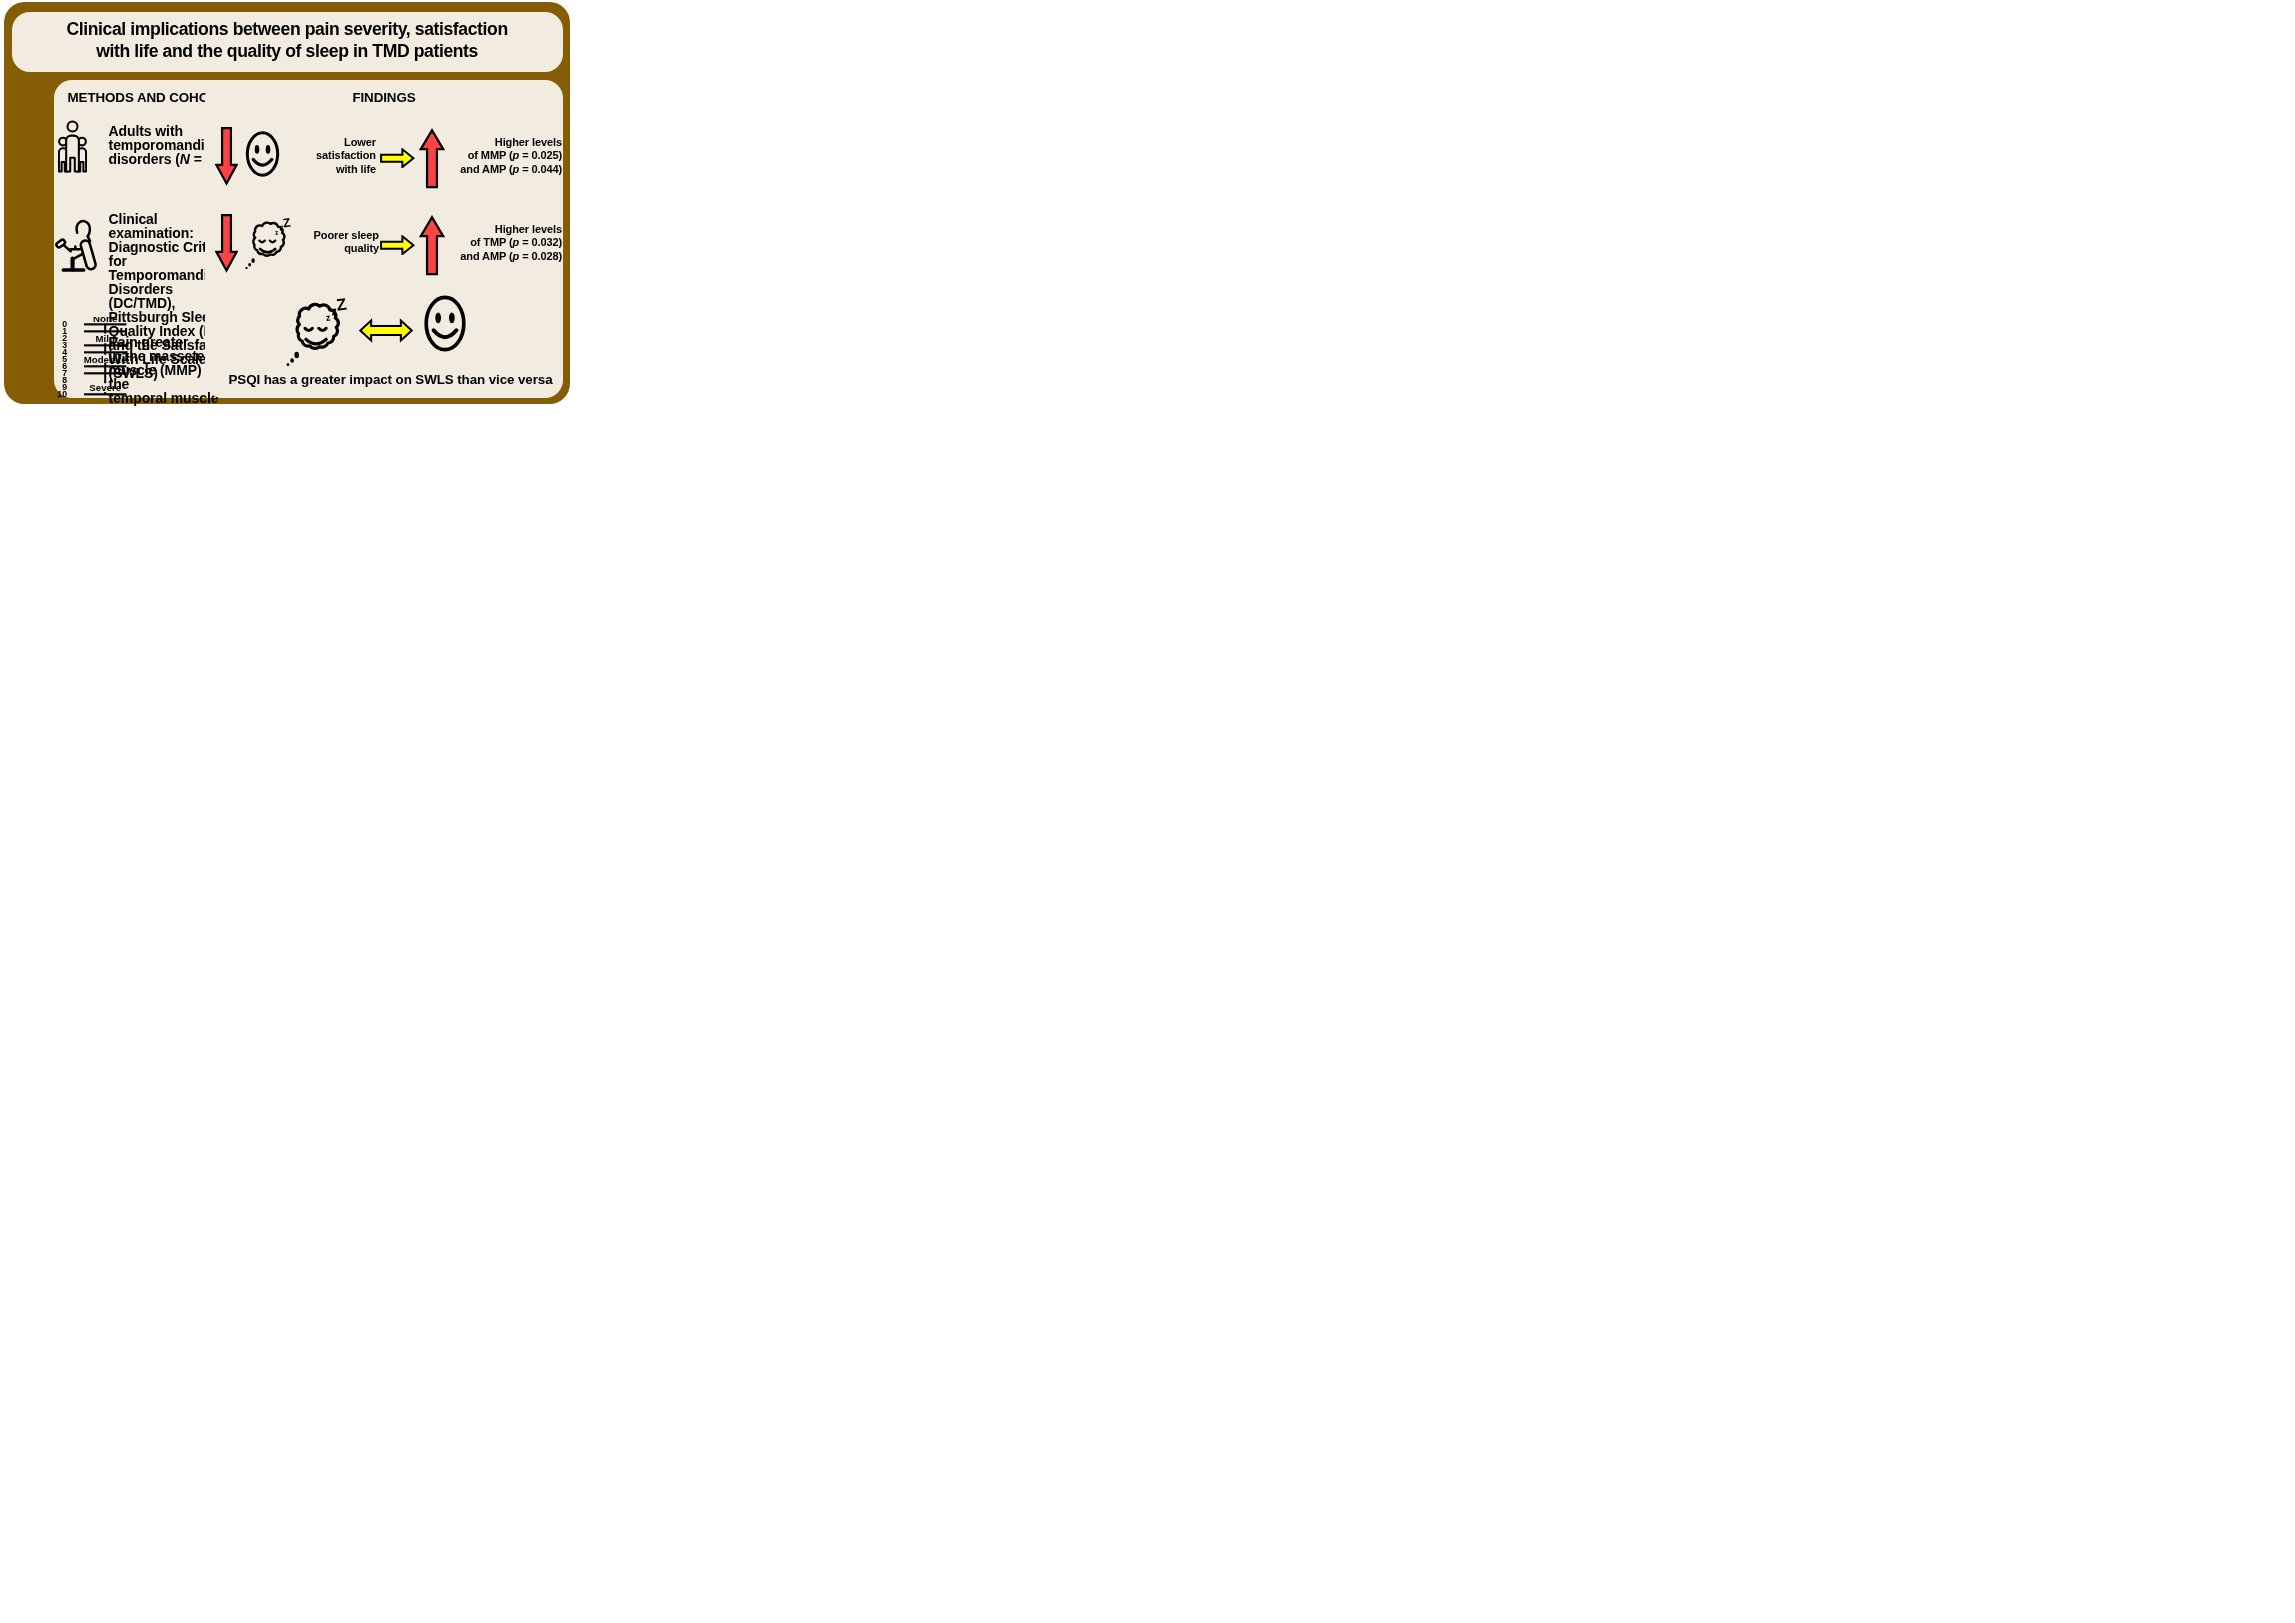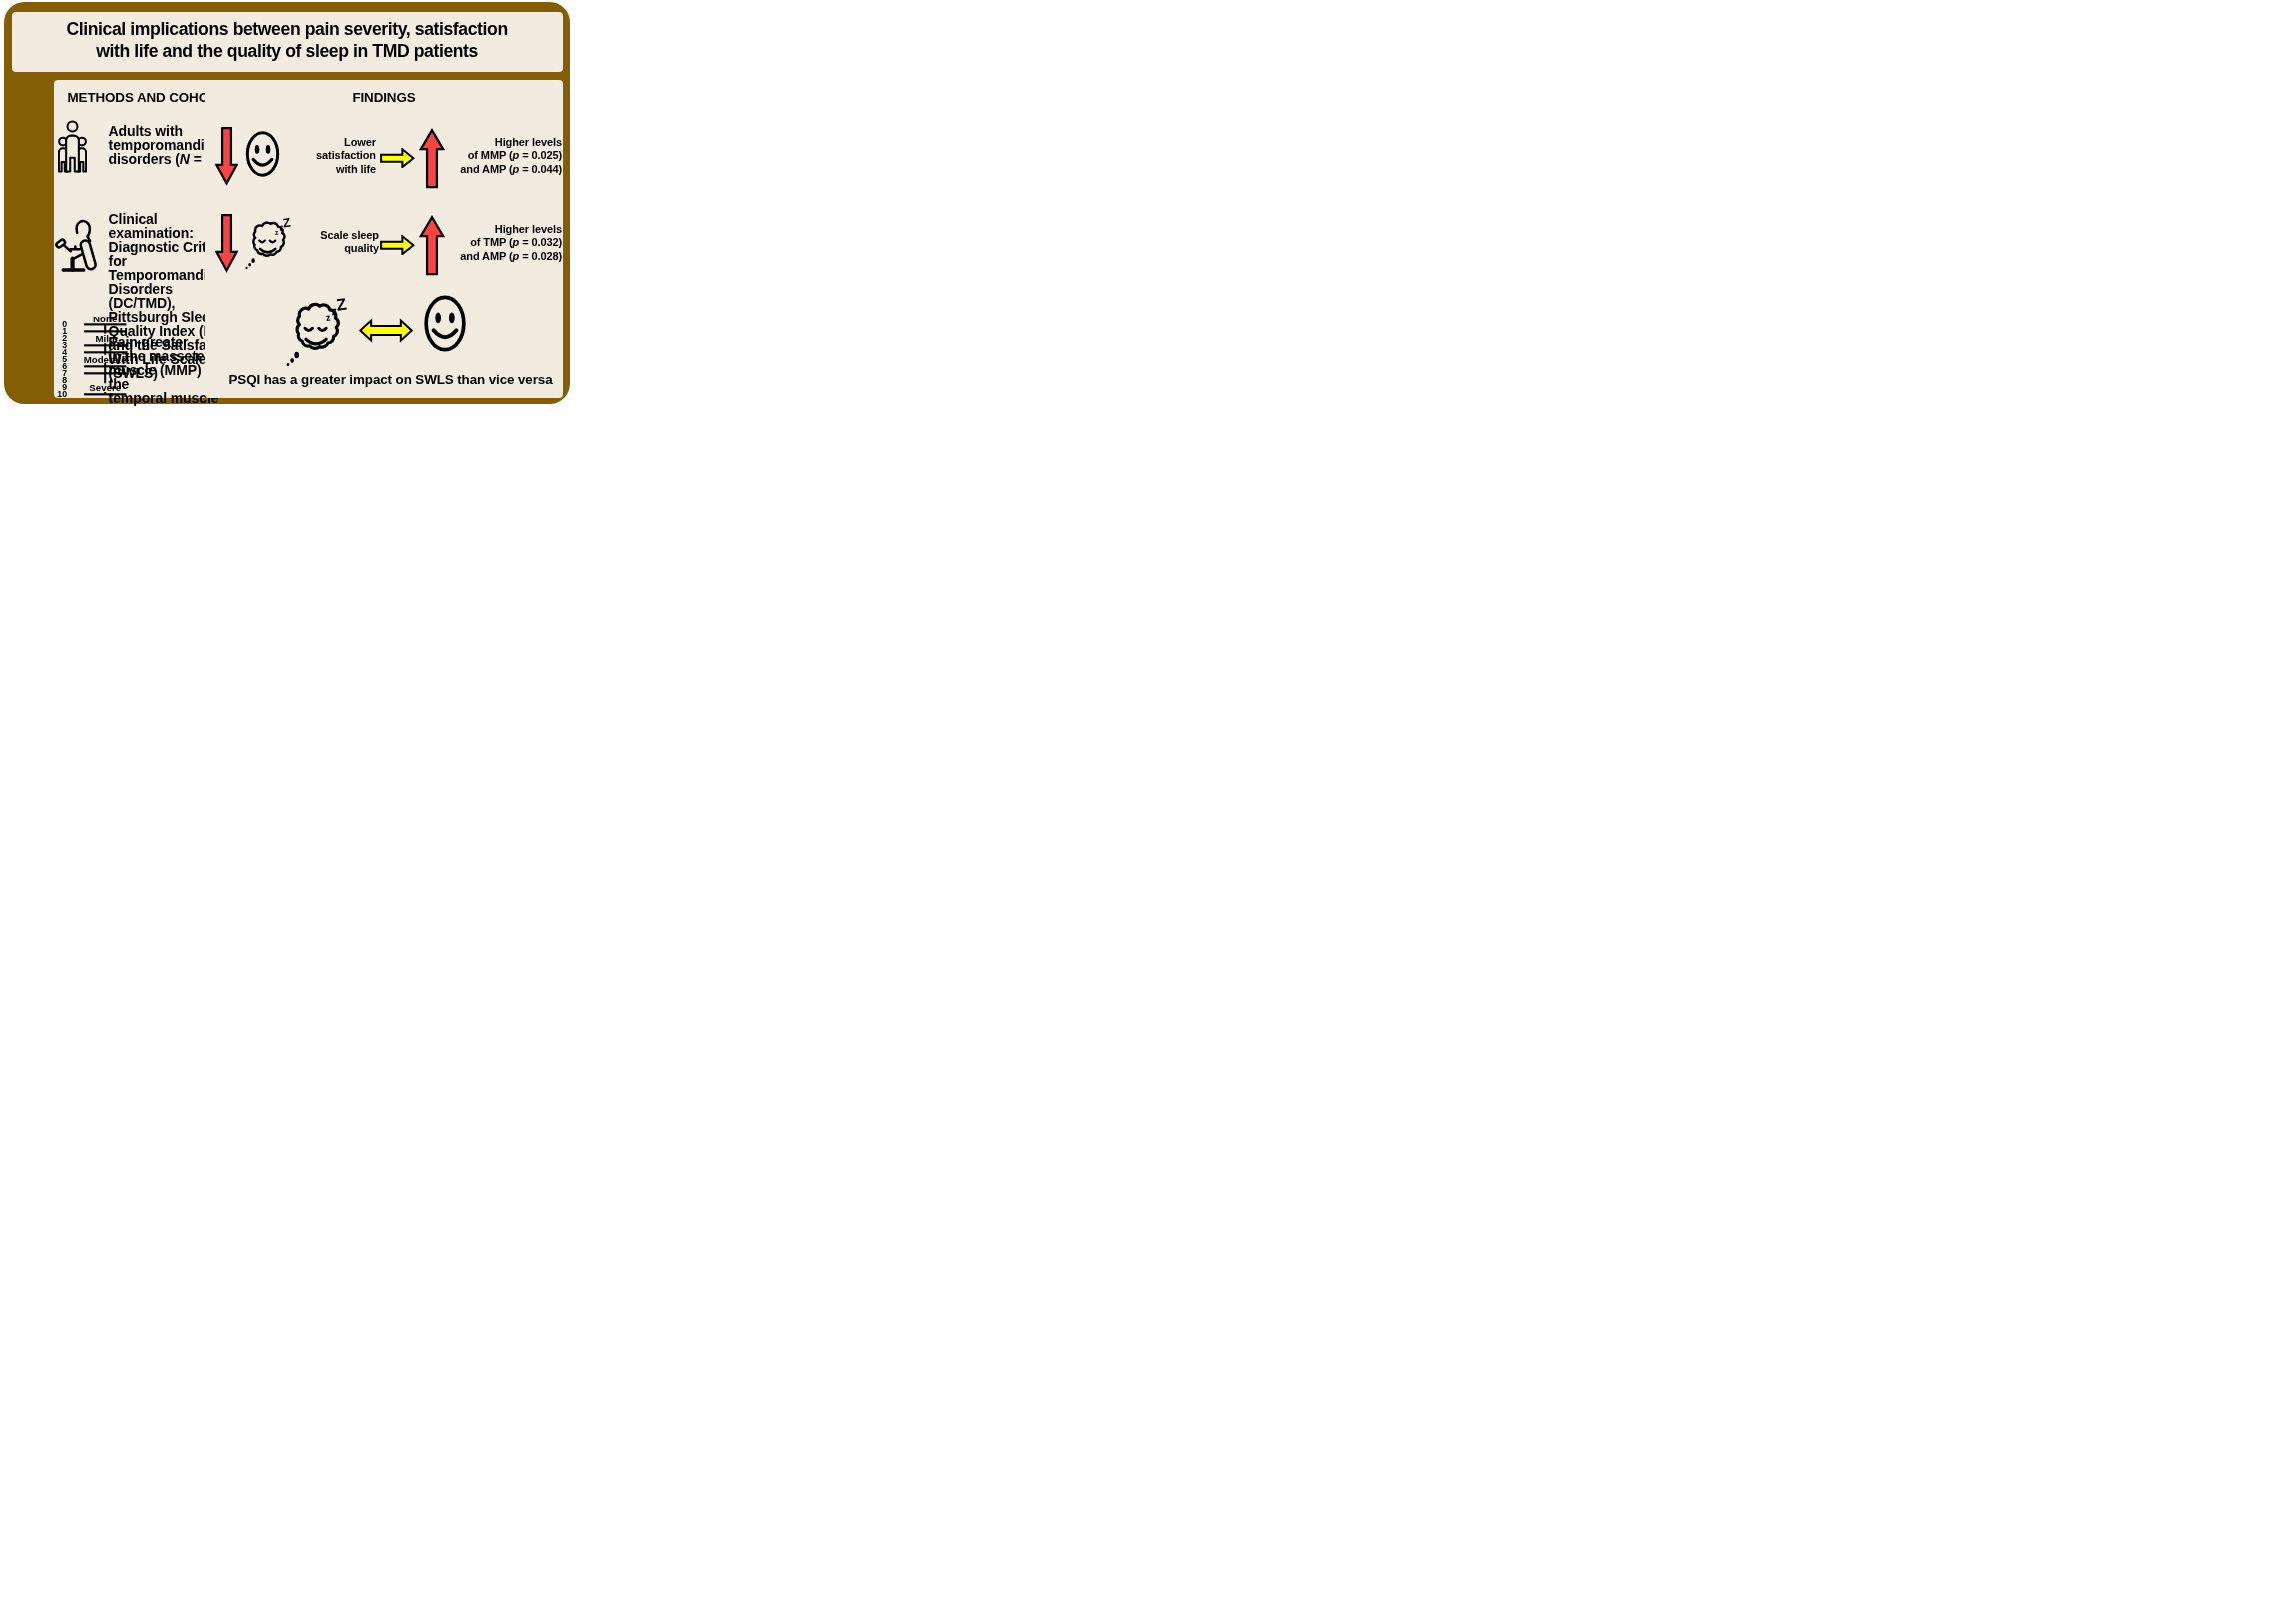--- a/index.html
+++ b/index.html
@@ -5,21 +5,21 @@
   html,body{margin:0;padding:0;background:#fff;}
   *{box-sizing:border-box;}
   #canvas{
     position:relative;width:574px;height:406px;background:#fff;overflow:hidden;
     font-family:"Liberation Sans",sans-serif;font-weight:700;color:#000;
   }
   .outer-border{
     position:absolute;left:3.7px;top:1.9px;width:566px;height:402px;
     background:var(--brown,#845D04);border-radius:20.4px;
   }
-  .panel{position:absolute;background:var(--cream,#F2ECE0);border-radius:4px;}
+  .panel{position:absolute;background:var(--cream,#F2ECE0);border-radius:18px;}
   #title-panel{left:11.6px;top:11.6px;width:551px;height:60px;}
   #methods-panel{left:11.6px;top:80px;width:187px;height:318px;margin-left:42px;}
   #findings-panel{left:205px;top:80px;width:358px;height:318px;padding-left:34px;}
   .pre{white-space:pre-line;}
   .main-title{
     position:absolute;left:9.3px;right:9.3px;top:6px;text-align:center;
     font-size:17.6px;line-height:22px;letter-spacing:-0.4px;
   }
   .section-heading{
     position:absolute;left:0;right:0;top:10.2px;text-align:center;
@@ -165,21 +165,21 @@
       <path d="M38,42 a14,14 0 0 1 20,-16 a15,15 0 0 1 24,-6 a14,14 0 0 1 22,8 a13,13 0 0 1 12,18 a12,12 0 0 1 2,20 a13,13 0 0 1 -6,20 a12,12 0 0 1 -12,14 a14,14 0 0 1 -18,8 a15,15 0 0 1 -22,-2 a12,12 0 0 1 -16,-10 a13,13 0 0 1 -8,-16 a14,14 0 0 1 2,-20 a12,12 0 0 1 0,-18 z" fill="var(--cream,#F2ECE0)" stroke="#000" stroke-width="7" stroke-linejoin="round"></path>
       <path d="M50,68 q8,10 16,0 M80,68 q8,10 16,0" fill="none" stroke="#000" stroke-width="6.5" stroke-linecap="round"></path>
       <path d="M52,92 q22,20 44,0" fill="none" stroke="#000" stroke-width="7" stroke-linecap="round"></path>
       <ellipse cx="32" cy="126" rx="5" ry="7" fill="#000"></ellipse>
       <ellipse cx="22" cy="138" rx="4" ry="5" fill="#000"></ellipse>
       <ellipse cx="13" cy="147" rx="3" ry="3.5" fill="#000"></ellipse>
       <text x="96" y="52" font-size="20" transform="rotate(-8 96 52)">z</text>
       <text x="108" y="40" font-size="26" transform="rotate(-8 108 40)">z</text>
       <text x="120" y="30" font-size="36" transform="rotate(-8 120 30)">Z</text>
     </svg>
-    <div class="row-label pre" style="left:91px;top:149px;width:83px">Scale sleep
+    <div class="row-label pre" style="left:91px;top:149px;width:83px">Poorer sleep
 quality</div>
     <svg class="icon" style="left:175px;top:155px" width="35" height="20.4" viewBox="0 0 78 46">
       <polygon points="2,15 50,15 50,3 75,23 50,43 50,31 2,31" fill="var(--yellow,#FFFF00)" stroke="#000" stroke-width="4.5"></polygon>
     </svg>
     <svg class="icon" style="left:214px;top:135px" width="26" height="61" viewBox="0 0 58 134">
       <polygon points="18,131 40,131 40,46 54,46 29,4 4,46 18,46" fill="var(--red,#FB4343)" stroke="#000" stroke-width="5"></polygon>
     </svg>
     <div class="row-label pre itpn" style="left:243px;top:143px;width:114px">Higher levels
 of TMP (<i>p</i> = 0.032)
 and AMP (<i>p</i> = 0.028)</div>

